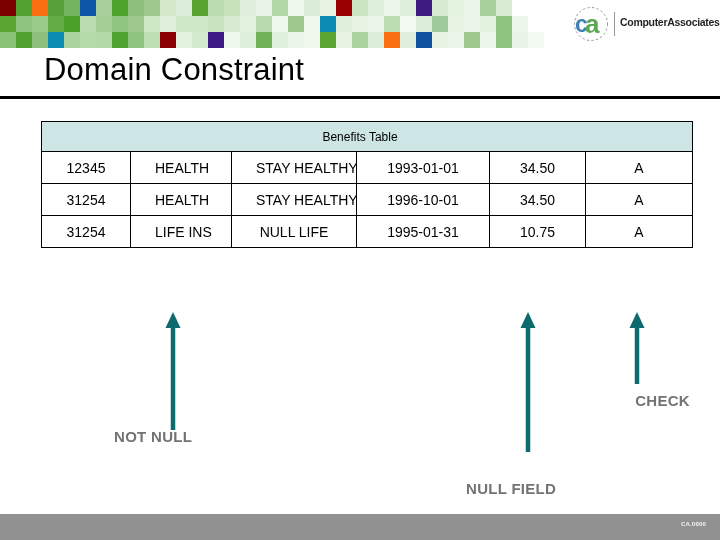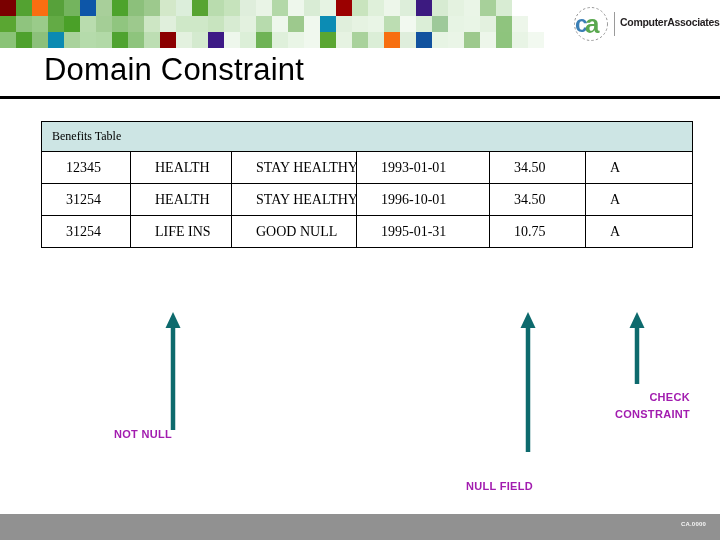--- a/index.html
+++ b/index.html
@@ -94,29 +94,28 @@
     left: 41px;
     top: 121px;
     width: 651px;
     border-collapse: collapse;
     table-layout: fixed;
     background: #ffffff;
   }
   #benefits-table td, #benefits-table th {
     border: 1.6px solid #000000;
     padding: 0 24px;
-    text-align: left;
+    text-align: center;
     font-size: 11.5px;
     font-weight: normal;
     color: #000000;
     height: 31px;
     vertical-align: middle;
     overflow: hidden;
     white-space: nowrap;
-    font-family: Liberation Serif, serif;
   }
   #benefits-table .table-caption-cell {
     background: #cde5e4;
     font-size: 12px;
     height: 29px;
     padding-left: 10px;
   }
   #benefits-table .col-header-cell {
     font-weight: bold;
     font-size: 11.5px;
@@ -125,23 +124,23 @@
   #benefits-table .data-cell {
     font-size: 14px;
   }
 
   
   .annot-arrow {
     position: absolute;
   }
   .annot-label {
     position: absolute;
-    color: #a21caf;
-    font-weight: bold;
-    font-size: 11px;
+    color: #737373;
+    font-weight: bold;
+    font-size: 15px;
     letter-spacing: 0.3px;
     white-space: nowrap;
   }
   #label-not-null { left: 114px; top: 428px; }
   #label-null-field { left: 466px; top: 480px; }
   #label-check-constraint {
     left: 548px;
     top: 389px;
     text-align: right;
     width: 142px;
@@ -313,21 +312,21 @@
       <td class="data-cell">31254</td>
       <td class="data-cell">HEALTH</td>
       <td class="data-cell">STAY HEALTHY</td>
       <td class="data-cell">1996-10-01</td>
       <td class="data-cell">34.50</td>
       <td class="data-cell">A</td>
     </tr>
     <tr>
       <td class="data-cell">31254</td>
       <td class="data-cell">LIFE INS</td>
-      <td class="data-cell">GOOD NULL</td>
+      <td class="data-cell">NULL LIFE</td>
       <td class="data-cell">1995-01-31</td>
       <td class="data-cell">10.75</td>
       <td class="data-cell">A</td>
     </tr>
   </tbody>
 </table>
 
 <svg class="annot-arrow" style="left:159px; top:310px; width:28px; height:120px;" viewBox="0 0 28 120" xmlns="http://www.w3.org/2000/svg">
   <path d="M14 120 L14 14" stroke="#0d6a6d" stroke-width="4.5" fill="none"></path>
   <path d="M14 2 L21.5 18 L6.5 18 Z" fill="#0d6a6d"></path>
@@ -340,17 +339,16 @@
 
 <svg class="annot-arrow" style="left:623px; top:310px; width:28px; height:74px;" viewBox="0 0 28 74" xmlns="http://www.w3.org/2000/svg">
   <path d="M14 74 L14 14" stroke="#0d6a6d" stroke-width="4.5" fill="none"></path>
   <path d="M14 2 L21.5 18 L6.5 18 Z" fill="#0d6a6d"></path>
 </svg>
 
 <div class="annot-label" id="label-not-null">NOT NULL</div>
 <div class="annot-label" id="label-null-field">NULL FIELD</div>
 <div class="annot-label" id="label-check-constraint">
   <div>CHECK</div>
-  <div>CONSTRAINT</div>
 </div>
 
 <div id="footer-bar"></div>
 <div id="footer-code">CA.0000</div>
 
 </body></html>

